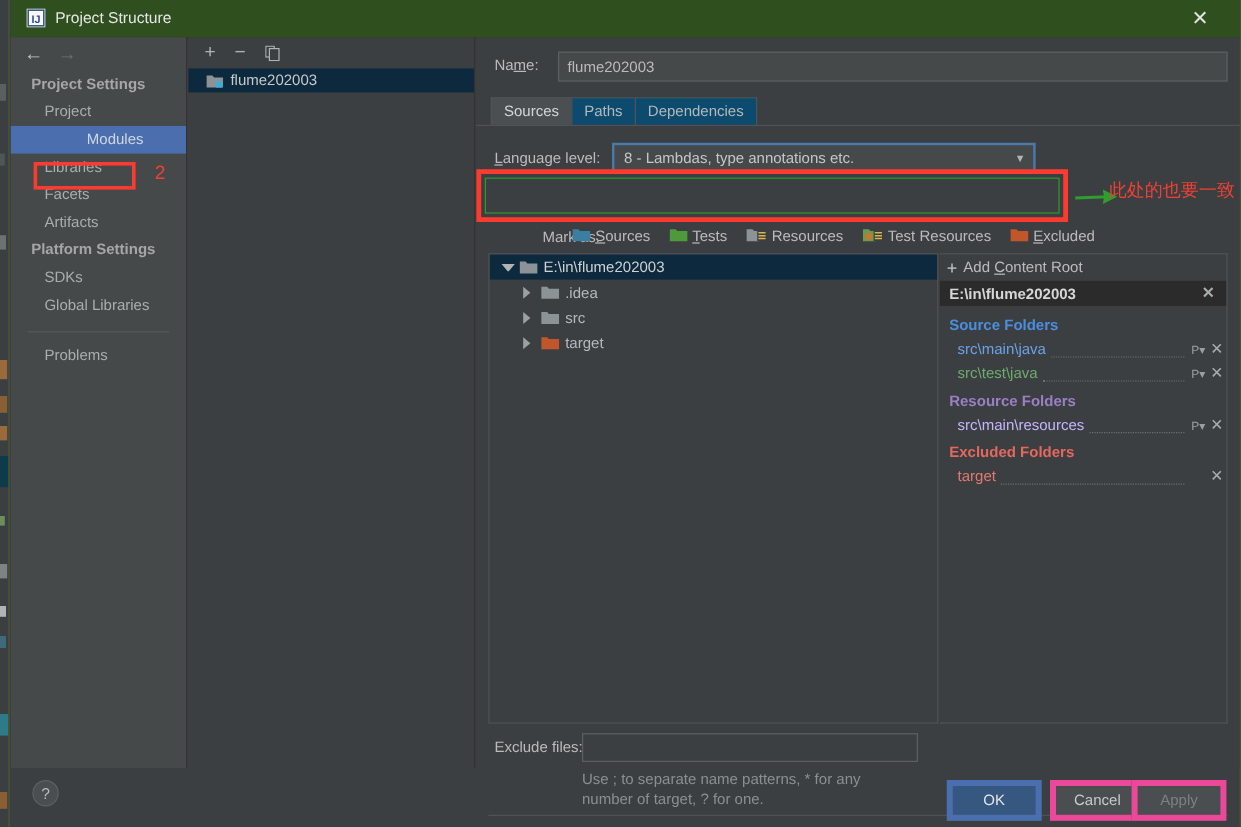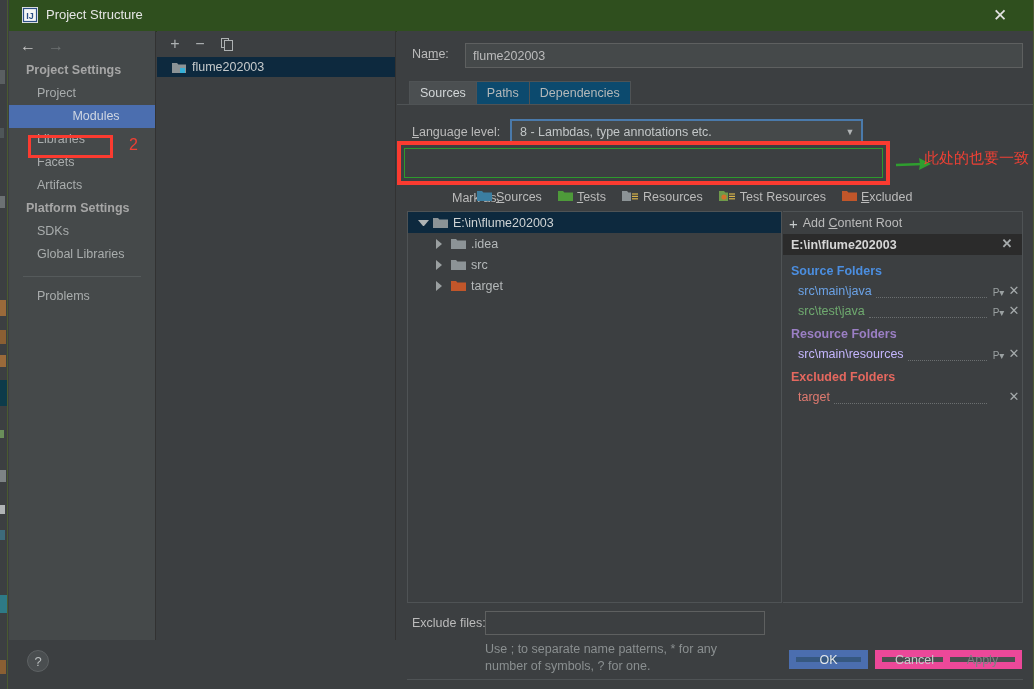--- a/index.html
+++ b/index.html
@@ -264,24 +264,24 @@
 
   
   .footer { position: absolute; left: 0; right: 0; bottom: 0; height: 49px; }
   .help-btn {
     position: absolute; left: 18px; top: 10px; width: 22px; height: 22px;
     border-radius: 50%; background: #4a4e50; border: 1px solid #5d6163;
     display: flex; align-items: center; justify-content: center;
     font-size: 13px; color: #b9bdbe; box-sizing: border-box;
   }
   .btn {
-    position: absolute; top: 10px; height: 19px; width: 79px;
+    position: absolute; top: 10px; height: 34px; width: 79px;
     display: flex; align-items: center; justify-content: center;
     font-size: 12.5px; box-sizing: border-box;
-    border: 7px solid #ec4899; background: #4a4e50; color: #c6cacb;
+    border: 5px solid #ec4899; background: #4a4e50; color: #c6cacb;
   }
   .btn.primary { background: #365880; border-color: #4b6eaf; color: #e2e6e7; }
   .btn.disabled { color: #7c8183; }
   .btn-ok { right: 165px; }
   .btn-cancel { right: 79px; }
   .btn-apply { right: 0px; margin-right: 11px; }
 </style>
 </head>
 <body>
 
@@ -550,21 +550,21 @@
             <span class="xbtn">✕</span>
           </div>
         </div>
 
         <div class="exclude-row">
           <div class="exclude-label">Exclude files:</div>
           <div class="exclude-field"></div>
         </div>
         <div class="exclude-hint">
           <div>Use ; to separate name patterns, * for any</div>
-          <div>number of symbols, ? for one.</div>
+          <div>number of target, ? for one.</div>
         </div>
         <div class="edit-bottom-sep"></div>
       </div>
     </div>
 
     <div class="footer">
       <div class="help-btn">?</div>
       <div class="btn primary btn-ok">OK</div>
       <div class="btn btn-cancel">Cancel</div>
       <div class="btn disabled btn-apply">Apply</div>

